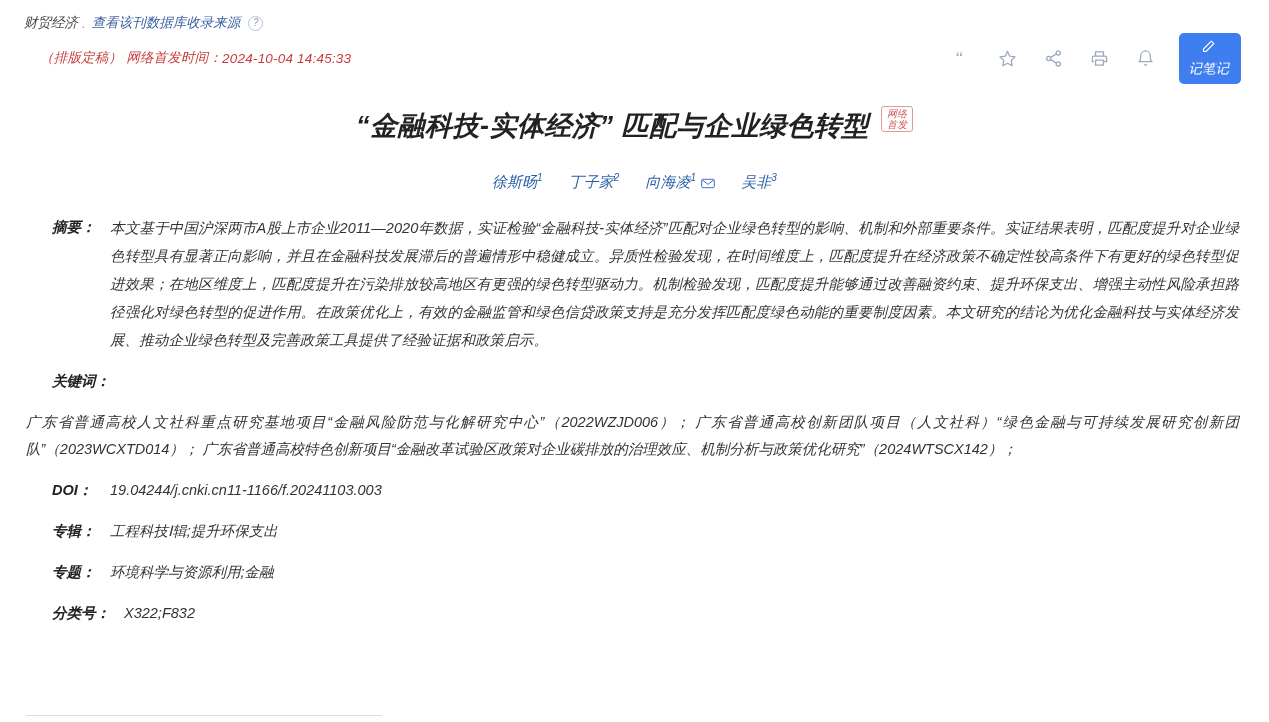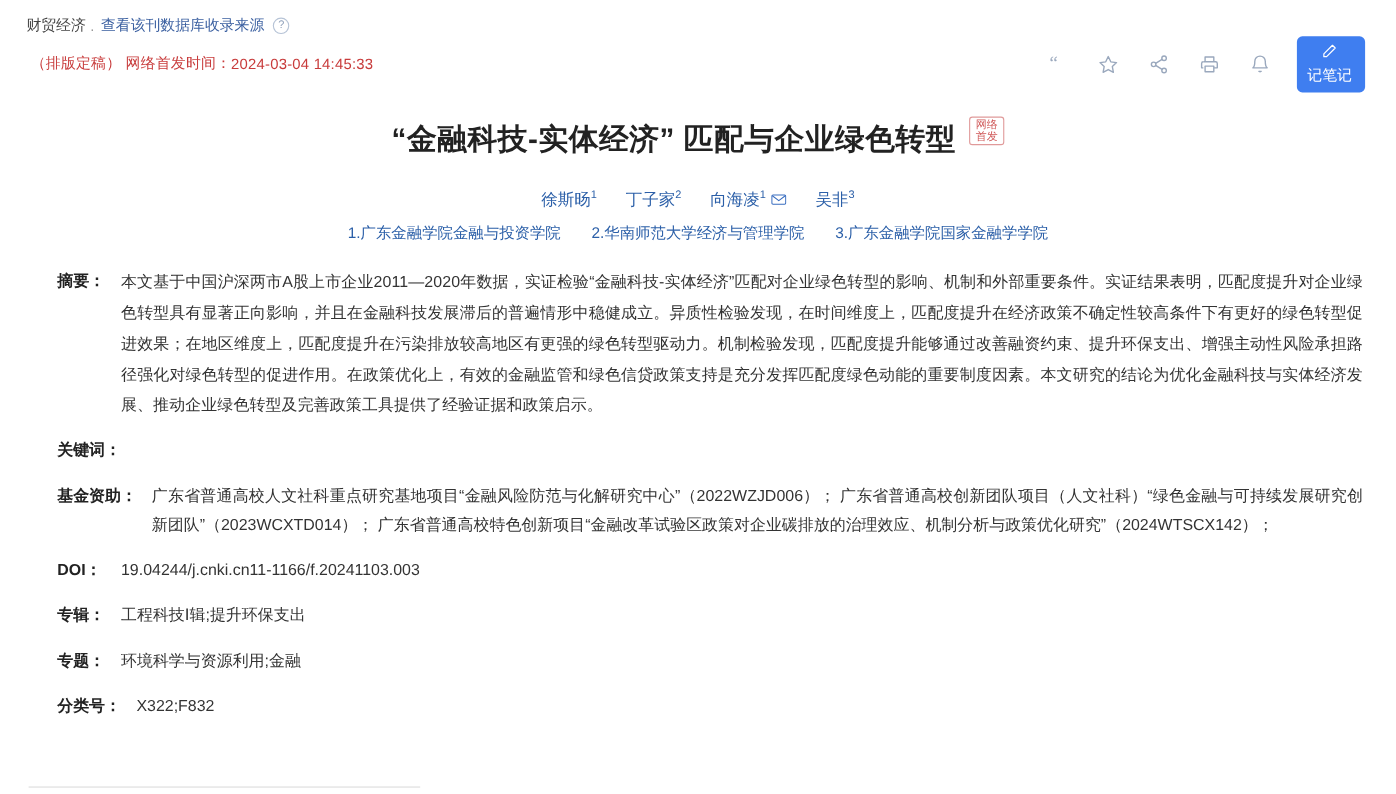--- a/index.html
+++ b/index.html
@@ -4,21 +4,21 @@
 <style>
   * { box-sizing: border-box; }
   html, body {
     margin: 0; padding: 0;
     width: 1269px; height: 722px;
     background: #ffffff;
     font-family: "Liberation Sans", sans-serif;
     color: #333;
     overflow: hidden;
   }
-  .page { position: relative; width: 1269px; height: 722px; }
+  .page { position: relative; width: 1269px; height: 722px; font-style: italic; }
 
   
   .topbar {
     display: flex; align-items: center;
     padding: 14px 0 0 24px;
     font-size: 13.5px;
     color: #555;
   }
   .topbar .cat { color: #444; }
   .topbar .dot { margin: 0 6px 0 4px; color: #999; }
@@ -27,21 +27,21 @@
     display: inline-flex; align-items: center; justify-content: center;
     width: 15px; height: 15px; border-radius: 50%;
     border: 1px solid #b6c3d6; color: #8fa0ba;
     font-size: 10px; line-height: 1; margin-left: 8px;
     background: #fff;
   }
 
   
   .pubrow {
     display: flex; align-items: center;
-    padding: 12px 28px 0 28px;
+    padding: 12px 28px 0 40px;
     height: 40px;
   }
   .pubtime {
     color: #c83c3c; font-size: 13.5px; letter-spacing: .2px;
   }
   .actions { margin-left: auto; display: flex; align-items: center; gap: 16px; }
   .act {
     width: 30px; height: 30px; border-radius: 50%;
     display: flex; align-items: center; justify-content: center;
     color: #9aa8bd; cursor: pointer;
@@ -148,21 +148,21 @@
   <div class="topbar">
     <span class="cat">财贸经济</span>
     <span class="dot">.</span>
     <span class="srclink">查看该刊数据库收录来源</span>
     <span class="help-icon">?</span>
   </div>
 
   <div class="pubrow">
     <span class="pubtime">（排版定稿）</span>
     <span class="pubtime" style="margin-left:4px">网络首发时间：</span>
-    <span class="pubtime date">2024-03-04 14:45:33</span>
+    <span class="pubtime date">2024-10-04 14:45:33</span>
 
     <div class="actions">
       <div class="act">
         <svg width="17" height="17" viewBox="0 0 17 17">
             <text x="1" y="13" font-family="Liberation Serif, serif" font-size="17" fill="#9aa8bd">“</text>
           </svg>
       </div>
       <div class="act">
         <svg width="19" height="19" viewBox="0 0 24 24" fill="none" stroke="#9aa8bd" stroke-width="1.6" stroke-linejoin="round">
             <polygon points="12,3 14.9,9.1 21.5,10 16.7,14.6 17.9,21.1 12,18 6.1,21.1 7.3,14.6 2.5,10 9.1,9.1"></polygon>
@@ -209,39 +209,33 @@
   <div class="authors">
     <span class="author"><span>徐斯旸</span><sup>1</sup></span>
     <span class="author"><span>丁子家</span><sup>2</sup></span>
     <span class="author"><span>向海凌</span><sup>1</sup><span class="mail-icon"><svg width="14" height="11" viewBox="0 0 20 14" fill="none" stroke="#3a6ec0" stroke-width="1.4">
             <rect x="1" y="1" width="18" height="12" rx="1.5"></rect>
             <path d="M1.6 2l8.4 6.2L18.4 2"></path>
           </svg></span></span>
     <span class="author"><span>吴非</span><sup>3</sup></span>
   </div>
 
-  <div class="affils">
-    <span class="affil">1.广东金融学院金融与投资学院</span>
-    <span class="affil">2.华南师范大学经济与管理学院</span>
-    <span class="affil">3.广东金融学院国家金融学学院</span>
-  </div>
 
   <div class="fields">
 
     <div class="field abstract">
       <div class="flabel">摘要：</div>
       <div class="fvalue">本文基于中国沪深两市A股上市企业2011—2020年数据，实证检验“金融科技-实体经济”匹配对企业绿色转型的影响、机制和外部重要条件。实证结果表明，匹配度提升对企业绿色转型具有显著正向影响，并且在金融科技发展滞后的普遍情形中稳健成立。异质性检验发现，在时间维度上，匹配度提升在经济政策不确定性较高条件下有更好的绿色转型促进效果；在地区维度上，匹配度提升在污染排放较高地区有更强的绿色转型驱动力。机制检验发现，匹配度提升能够通过改善融资约束、提升环保支出、增强主动性风险承担路径强化对绿色转型的促进作用。在政策优化上，有效的金融监管和绿色信贷政策支持是充分发挥匹配度绿色动能的重要制度因素。本文研究的结论为优化金融科技与实体经济发展、推动企业绿色转型及完善政策工具提供了经验证据和政策启示。</div>
     </div>
 
     <div class="field kw">
       <div class="flabel">关键词：</div>
     </div>
 
     <div class="field fund">
-      <div class="flabel">基金资助：</div>
       <div class="fvalue">广东省普通高校人文社科重点研究基地项目“金融风险防范与化解研究中心”（2022WZJD006）； 广东省普通高校创新团队项目（人文社科）“绿色金融与可持续发展研究创新团队”（2023WCXTD014）； 广东省普通高校特色创新项目“金融改革试验区政策对企业碳排放的治理效应、机制分析与政策优化研究”（2024WTSCX142）；</div>
     </div>
 
     <div class="field doi">
       <div class="flabel">DOI：</div>
       <div class="fvalue">19.04244/j.cnki.cn11-1166/f.20241103.003</div>
     </div>
 
     <div class="field vol simple">
       <div class="flabel">专辑：</div>

